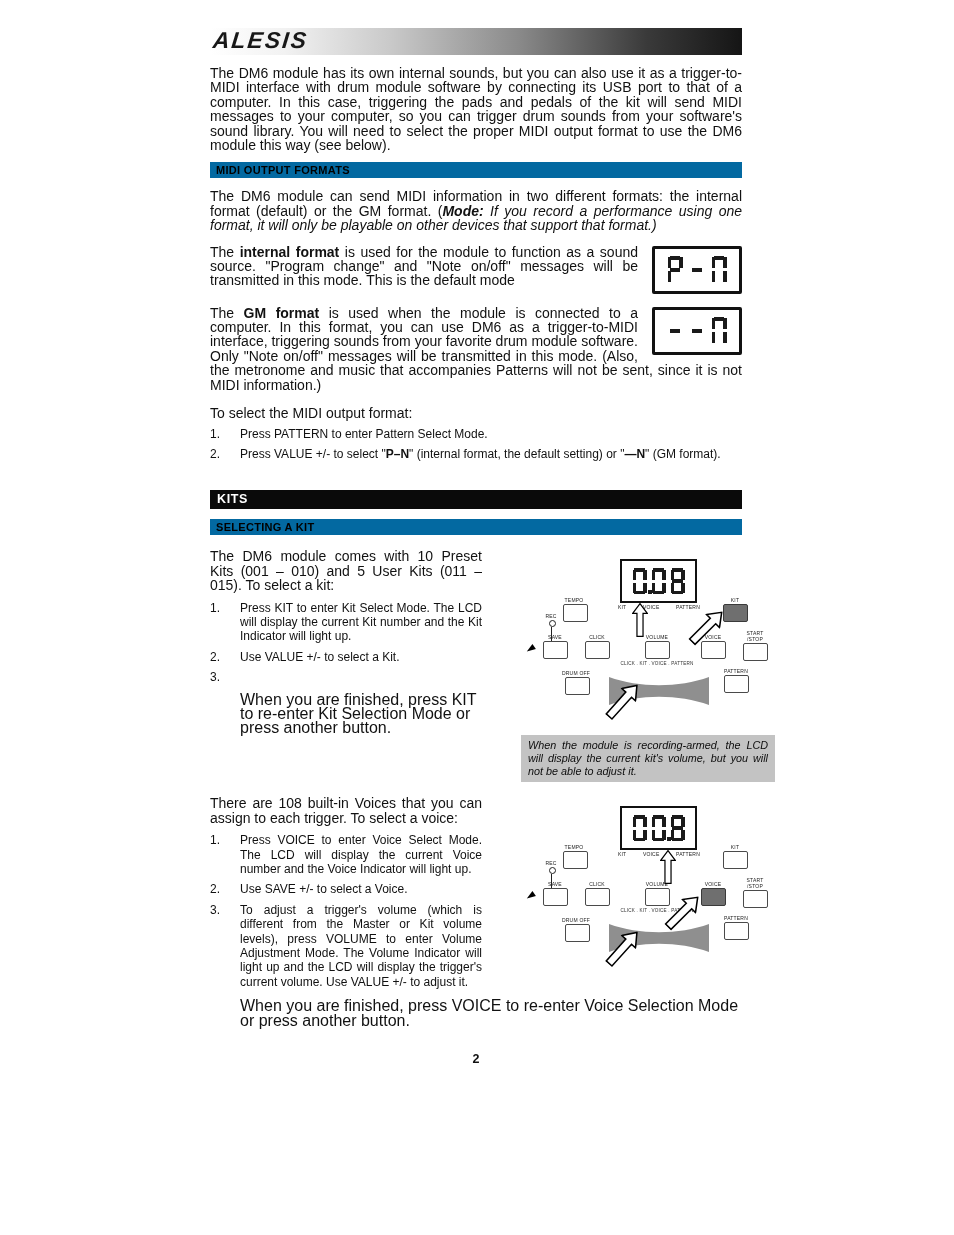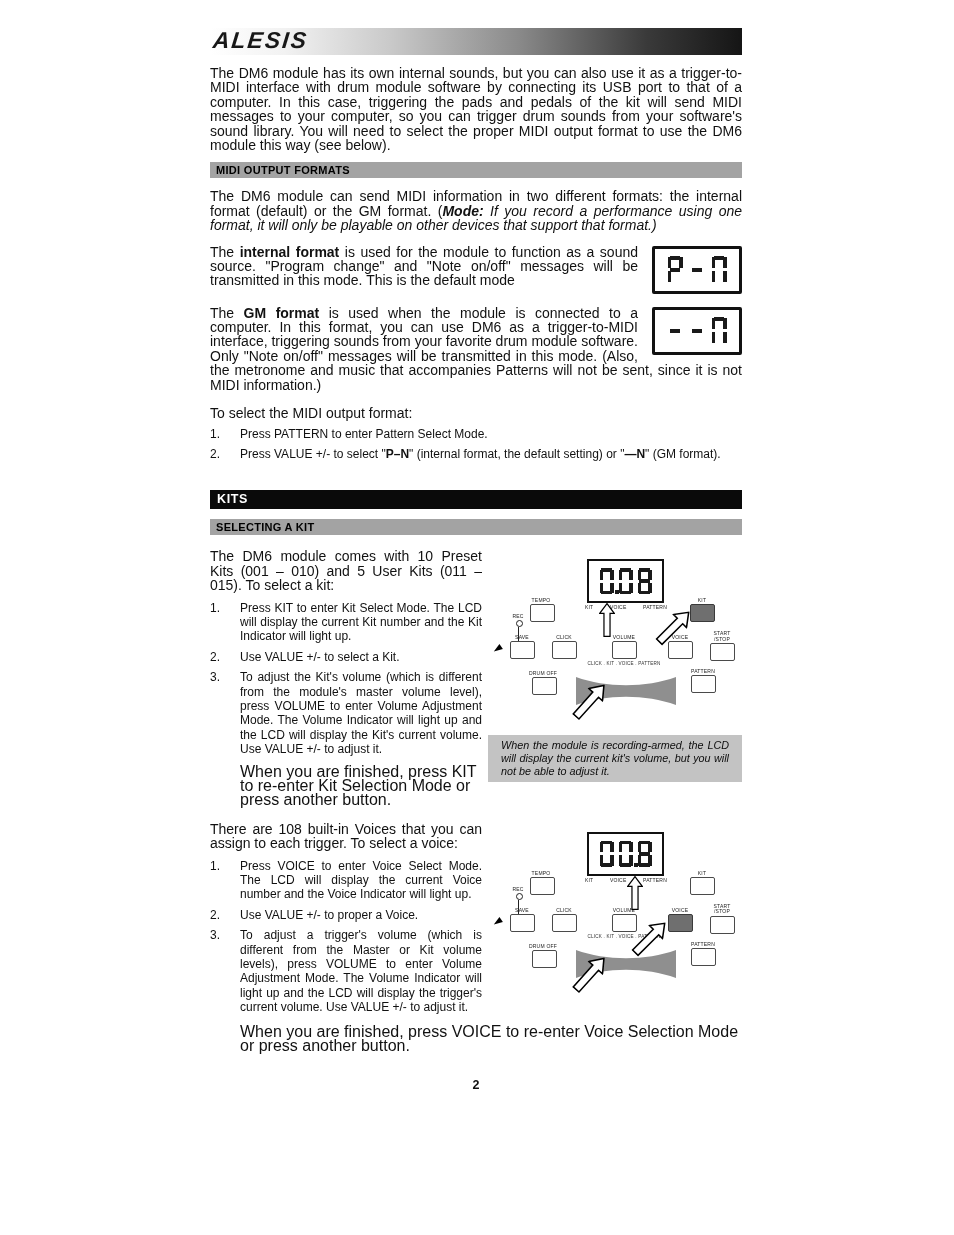--- a/index.html
+++ b/index.html
@@ -7,21 +7,21 @@
         font-family:"Liberation Sans",sans-serif;color:#111;}
   .content{position:absolute;left:210px;top:28px;width:532px;}
 
   
   .logo-bar{position:relative;height:27px;
     background:linear-gradient(to right,#ffffff 0%,#f2f2f2 14%,#c9c9c9 34%,#8a8a8a 58%,#3a3a3a 82%,#151515 100%);}
   .logo-text{position:absolute;left:3px;top:-1px;font-size:23px;font-weight:bold;font-style:italic;
     letter-spacing:2px;color:#181818;transform:skewX(-6deg);}
   .bar-black{background:#0a0a0a;color:#ffffff;font-weight:bold;font-size:12.5px;
     padding:2px 7px 3px 7px;letter-spacing:0.6px;margin-top:13px;}
-  .bar-gray{background:#a3a3a3;color:#000;font-weight:bold;font-size:11px;
+  .bar-gray{background:#0369a1;color:#000;font-weight:bold;font-size:11px;
     padding:2px 6px;letter-spacing:0.3px;margin-top:10px;}
 
   
   .para{font-size:14px;line-height:14.4px;text-align:justify;margin-top:11px;}
   .plain{text-align:left;}
   .steps{margin-top:5px;}
   .step{display:flex;font-size:12px;line-height:14.4px;margin-top:6px;}
   .step-num{width:30px;flex:0 0 30px;}
   .step-body{flex:1;text-align:justify;}
   .hang{margin-top:8px;margin-left:30px;font-size:16px;line-height:14.4px;}
@@ -41,21 +41,21 @@
   .seg-a{left:14%;right:14%;top:0;height:14%;}
   .seg-g{left:14%;right:14%;top:43%;height:14%;}
   .seg-d{left:14%;right:14%;bottom:0;height:14%;}
   .seg-f{left:0;top:5%;width:23%;height:39%;}
   .seg-e{left:0;bottom:5%;width:23%;height:39%;}
   .seg-b{right:0;top:5%;width:23%;height:39%;}
   .seg-c{right:0;bottom:5%;width:23%;height:39%;}
   .lcd-dot{position:absolute;right:-5px;bottom:0;width:4px;height:4px;background:#1a1a1a;}
 
   
-  .row{display:flex;margin-top:12px;}
+  .row{display:flex;margin-top:12px;gap:33px;}
   .col-l{width:272px;flex:0 0 272px;}
   .col-r{width:254px;flex:0 0 254px;margin-left:6px;}
   .col-l .para:first-child{margin-top:2px;}
 
   
   .panel{position:relative;width:254px;height:172px;}
   .p-lcd{position:absolute;left:99px;top:12px;width:73px;height:40px;border:2.5px solid #111;
     background:#fff;display:flex;align-items:center;justify-content:center;gap:5px;}
   .p-inds{position:absolute;left:97px;top:57px;width:82px;display:flex;justify-content:space-between;
     font-size:5px;color:#222;letter-spacing:0.2px;}
@@ -64,21 +64,21 @@
   .p-lbl{position:absolute;font-size:5px;color:#222;width:34px;text-align:center;letter-spacing:0.2px;}
   .p-lbl.two{line-height:5.5px;text-align:center;}
   .p-led{position:absolute;width:5px;height:5px;border:1.2px solid #222;border-radius:50%;background:#fff;}
   .p-line{position:absolute;background:#222;}
   .p-pen{position:absolute;width:0;height:0;border-left:9px solid #000;
     border-top:3px solid transparent;border-bottom:3px solid transparent;transform:rotate(145deg);}
   .p-vallbl{position:absolute;font-size:4.6px;color:#333;width:110px;text-align:center;letter-spacing:0.2px;}
   .p-rocker{position:absolute;}
   .arrow{position:absolute;}
   .cap-box{margin-top:16px;background:#c3c3c3;color:#0d0d0d;font-style:italic;
-    font-size:10.8px;line-height:13px;padding:4px 13px;text-align:justify;}
+    font-size:10.8px;line-height:13px;padding:4px 7px;text-align:justify;}
 
   .page-num{text-align:center;font-size:12.5px;font-weight:bold;margin-top:24px;}
 </style>
 </head>
 <body>
 
 <div class="page">
   <div class="content">
 
     <div class="logo-bar">
@@ -154,21 +154,20 @@
           <div class="step">
             <span class="step-num">1.</span>
             <span class="step-body">Press KIT to enter Kit Select Mode.  The LCD will display the current Kit number and the Kit Indicator will light up.</span>
           </div>
           <div class="step">
             <span class="step-num">2.</span>
             <span class="step-body">Use VALUE +/- to select a Kit.</span>
           </div>
           <div class="step">
             <span class="step-num">3.</span>
-            <span class="step-body">To adjust the Kit's volume (which is different from the module's master volume level), press VOLUME to enter Volume Adjustment Mode.  The Volume Indicator will light up and the LCD will display the Kit's current volume.    Use VALUE +/- to adjust it.</span>
           </div>
         </div>
         <div class="hang">When you are finished, press KIT to re-enter Kit Selection Mode or press another button.</div>
       </div>
 
       <div class="col-r">
 
         <div class="panel panel--kit">
           <div class="p-lcd">
               <span class="lcd-cell">
@@ -247,21 +246,21 @@
     <div class="row">
       <div class="col-l">
         <div class="para">There are 108 built-in Voices that you can assign to each trigger.  To select a voice:</div>
         <div class="steps" style="margin-top:8px;">
           <div class="step">
             <span class="step-num">1.</span>
             <span class="step-body">Press VOICE to enter Voice Select Mode.  The LCD will display the current Voice number and the Voice Indicator will light up.</span>
           </div>
           <div class="step">
             <span class="step-num">2.</span>
-            <span class="step-body">Use VALUE +/- to proper a Voice.</span>
+            <span class="step-body">Use SAVE +/- to select a Voice.</span>
           </div>
           <div class="step">
             <span class="step-num">3.</span>
             <span class="step-body">To adjust a trigger's volume (which is different from the Master or Kit volume levels), press VOLUME to enter Volume Adjustment Mode.  The Volume Indicator will light up and the LCD will display the trigger's current volume.  Use VALUE +/- to adjust it.</span>
           </div>
         </div>
       </div>
 
       <div class="col-r">
 

